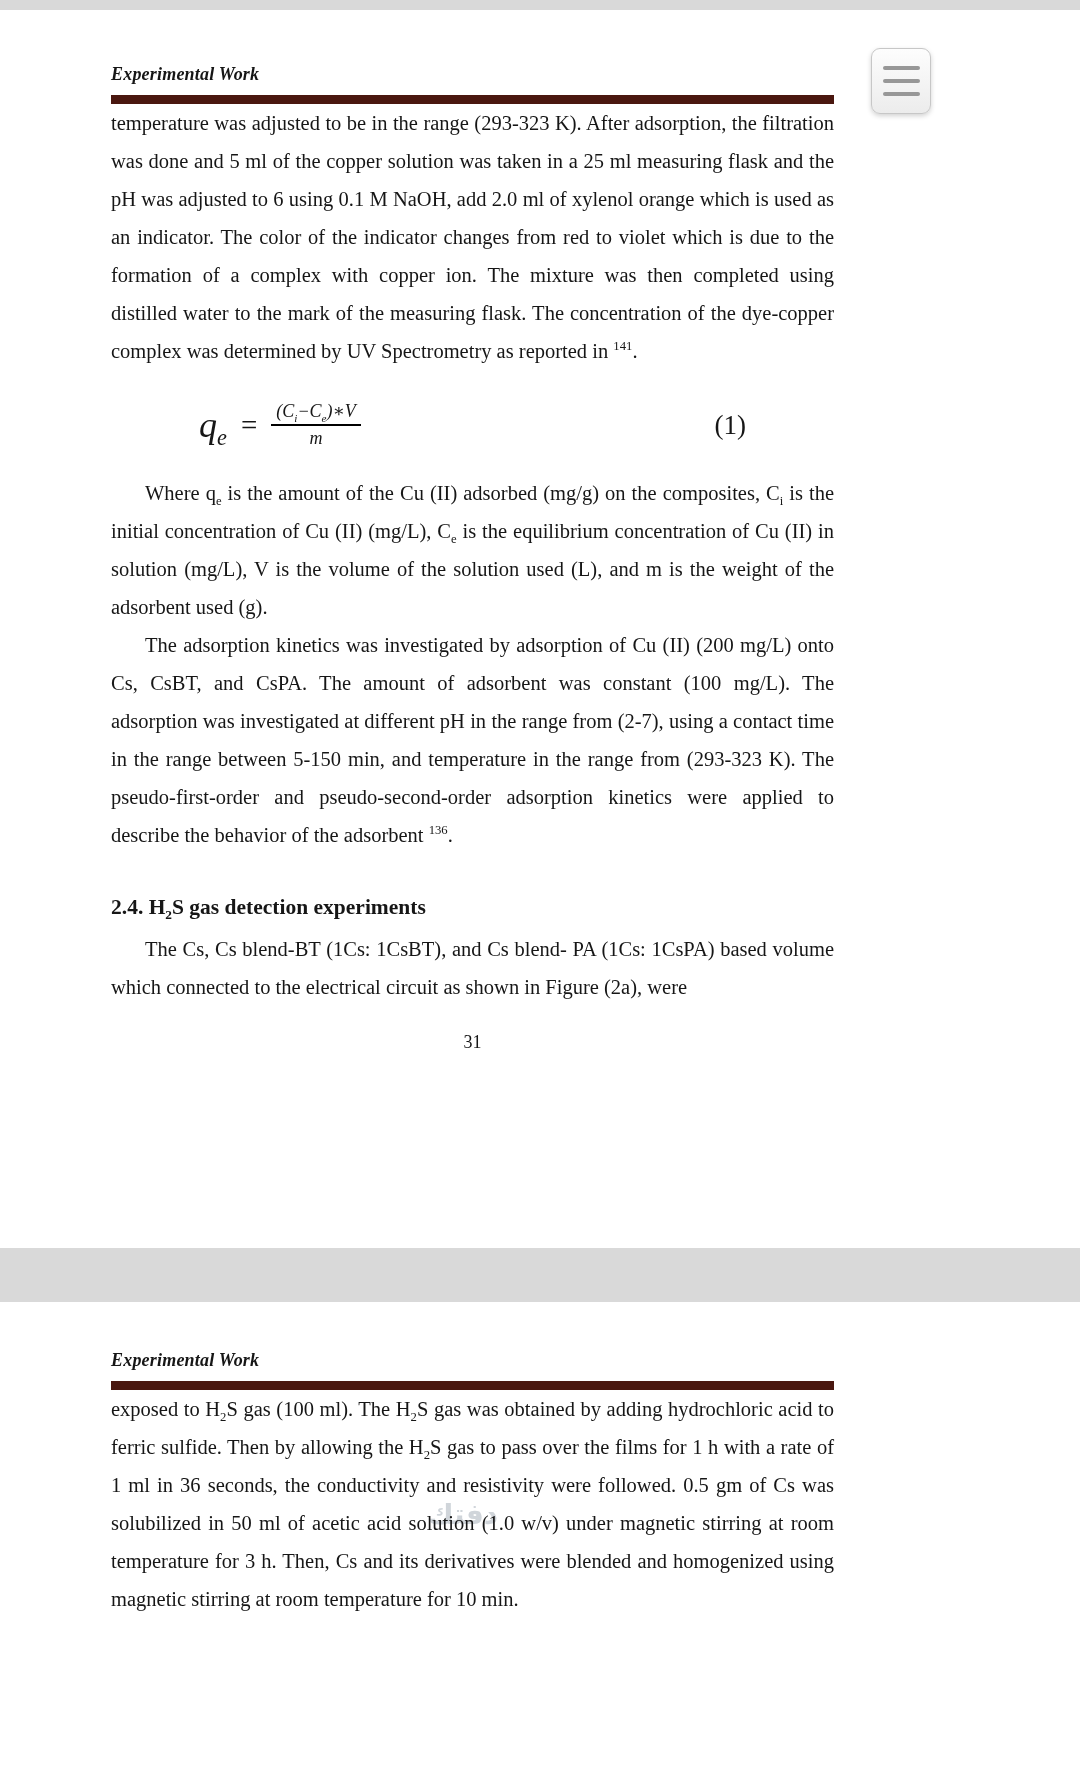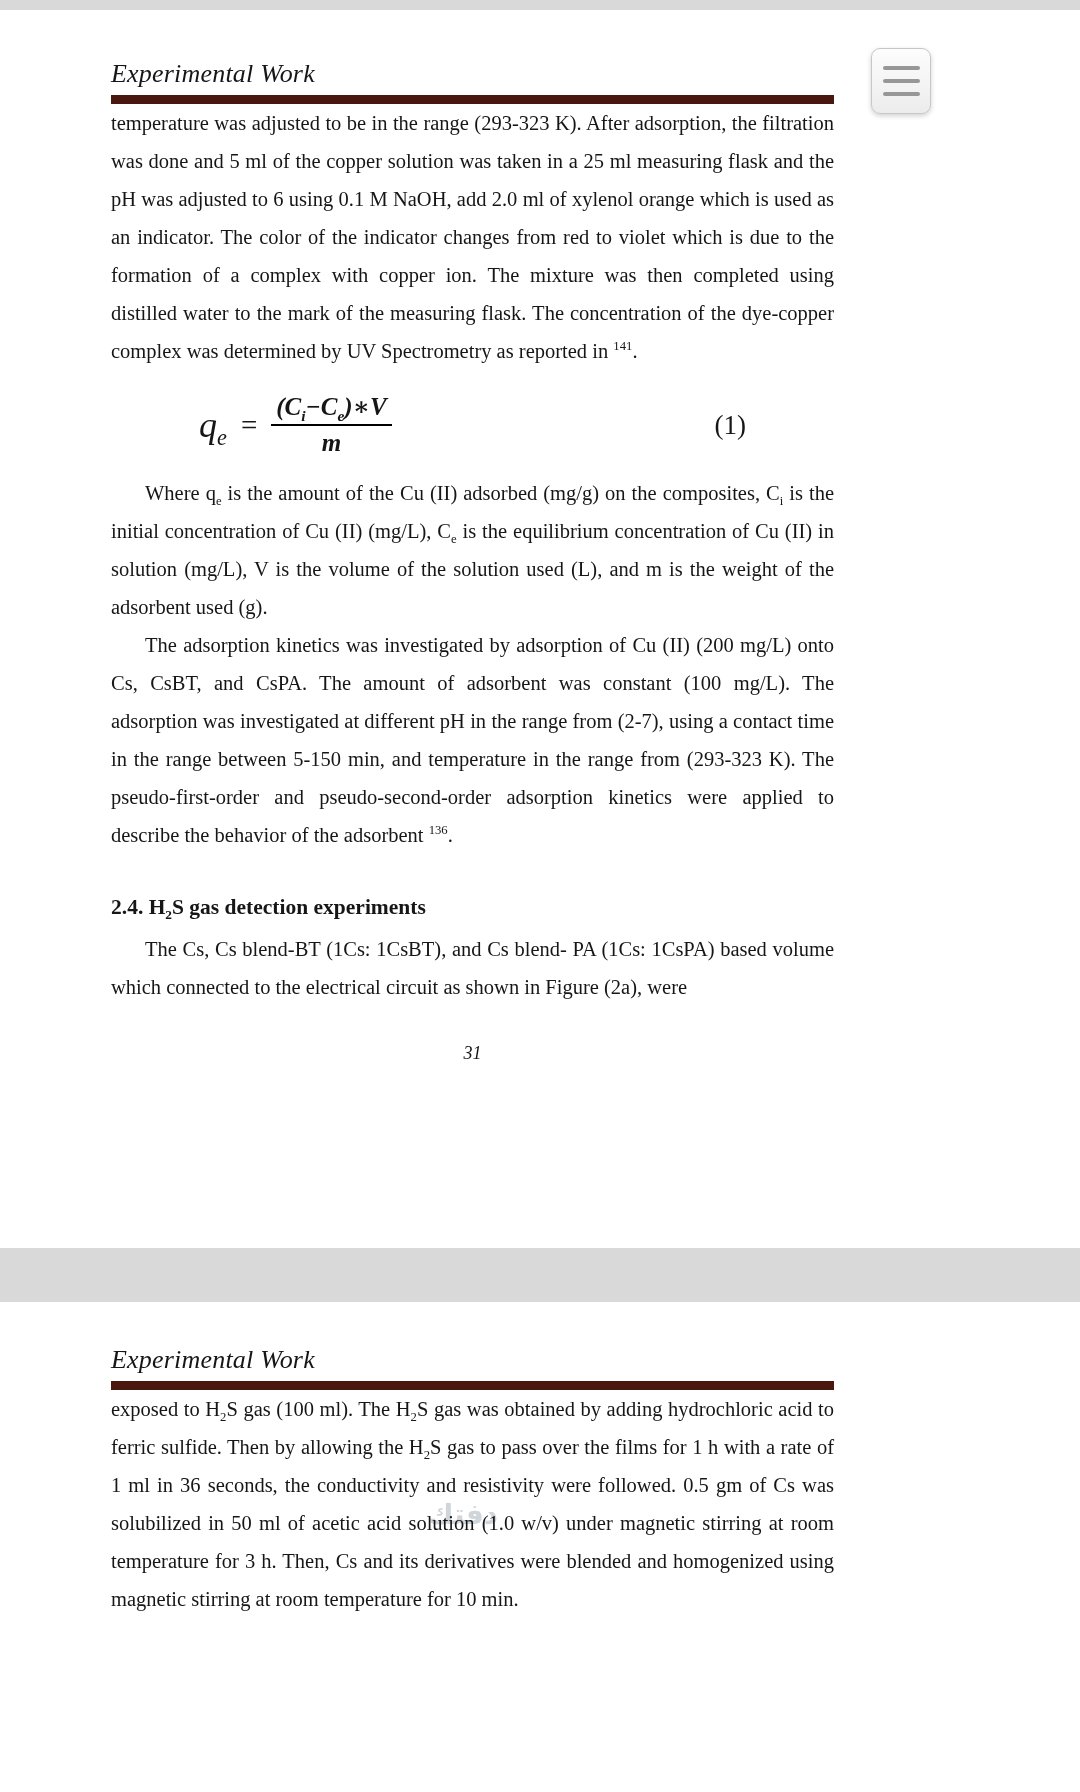--- a/index.html
+++ b/index.html
@@ -18,22 +18,22 @@
     width:100%;
     background:var(--page-bg,#ffffff);
     overflow:hidden;
     position:relative;
     padding-left:111px;
     padding-right:246px;
   }
   .page-1 { height:1238px; padding-top:50px; }
   .page-2 { height:490px; padding-top:44px; }
   .running-header {
-    font-size:26px;
-    font-weight:normal;
+    font-size:18px;
+    font-weight:bold;
     font-style:italic;
     letter-spacing:0.2px;
     line-height:28px;
   }
   .double-rule {
     margin-top:7px;
     height:4px;
     border-top:6px solid var(--rule-color,#4a170f);
     border-bottom:3px solid var(--rule-color,#4a170f);
   }
@@ -52,34 +52,33 @@
     padding:0 88px;
     min-height:78px;
   }
   .eq-group { display:inline-flex; align-items:center; font-style:italic; }
   .eq-lhs { font-size:36px; }
   .eq-sign { font-size:29px; margin:0 14px; font-style:normal; }
   .frac {
     display:inline-flex;
     flex-direction:column;
     align-items:center;
-    font-size:25px;
+    font-size:18px;
     line-height:1.3;
-    font-weight:bold;
   }
   .frac .num { border-bottom:2px solid #000; padding:0 5px 1px; }
   .frac .den { padding-top:1px; }
   .eq-number { font-size:27px; font-style:normal; }
   .section-heading {
     font-size:21.5px;
     font-weight:bold;
     margin-top:36px;
     line-height:34px;
   }
-  .page-number { text-align:center; font-size:18px; margin-top:37px;font-style:italic; }
+  .page-number { text-align:center; font-size:18px; margin-top:26px; }
   .menu-fab {
     position:absolute;
     top:48px;
     left:871px;
     width:60px;
     height:66px;
     border-radius:9px;
     border:1px solid #c7c7c7;
     background:linear-gradient(#fdfdfd,#ececec);
     box-shadow:0 2px 5px rgba(0,0,0,0.18);

